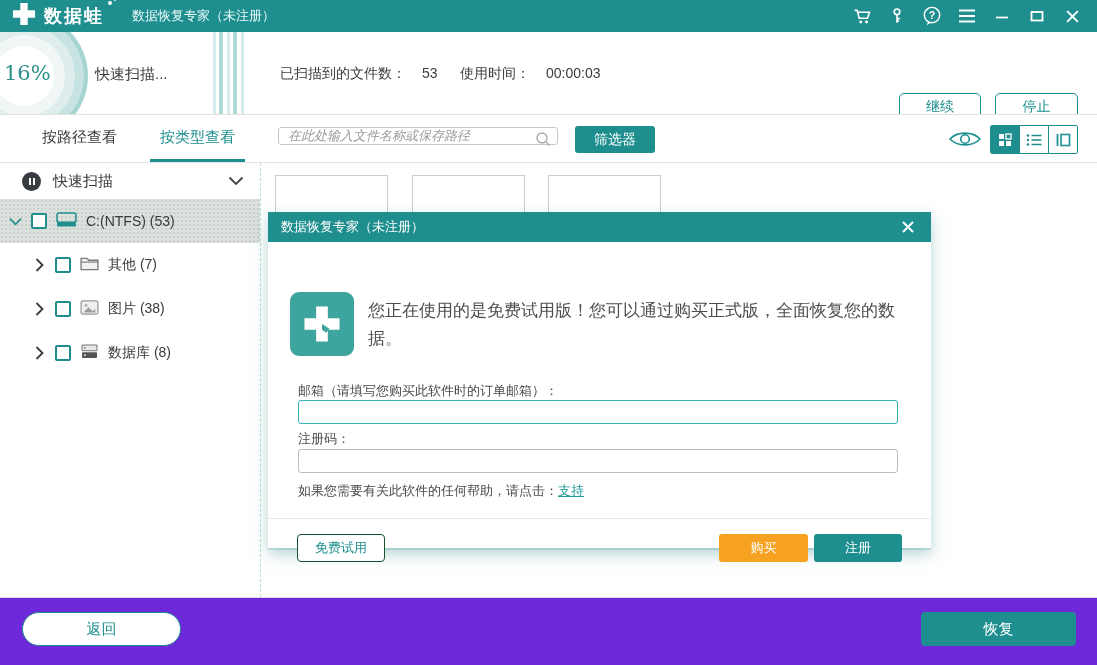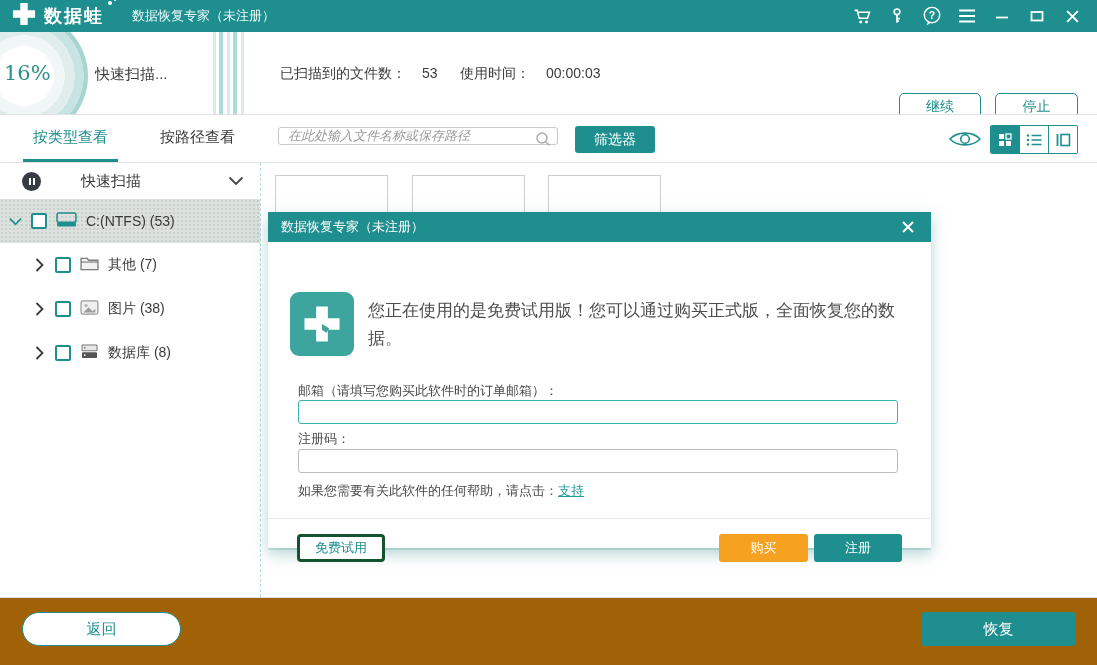--- a/index.html
+++ b/index.html
@@ -59,21 +59,21 @@
   .segmented { position:absolute; right:19px; top:10px; width:88px; height:29px; display:flex;
                border:1px solid #1e8e8e; border-radius:2px; overflow:hidden; }
   .seg { flex:1; display:flex; align-items:center; justify-content:center; background:#fff; cursor:pointer;
          border-right:1px solid #1e8e8e; }
   .seg:last-child { border-right:none; }
   .seg.active { background:#1e8e8e; }
 
   
   .sidebar { position:absolute; left:0; top:163px; width:261px; height:434px;
              border-right:1px dashed #b7dcdc; background:#fff; }
-  .scan-row { height:36px; display:flex; align-items:center; padding:0 16px 0 22px; cursor:pointer;gap:28px; }
+  .scan-row { height:36px; display:flex; align-items:center; padding:0 16px 0 22px; cursor:pointer; }
   .pause-btn { width:19px; height:19px; border-radius:50%; background:#363c42; position:relative; cursor:pointer; flex:none; }
   .pause-btn::before, .pause-btn::after { content:""; position:absolute; top:6px; width:2px; height:7px; background:#fff; }
   .pause-btn::before { left:7px; } .pause-btn::after { left:10.5px; }
   .scan-label { font-size:15px; color:#3a3a3a; margin-left:12px; }
   .scan-chevron { margin-left:auto; }
   .tree-row { height:44px; display:flex; align-items:center; gap:9px; cursor:pointer; font-size:14px; color:#3a3a3a; }
   .tree-row.selected { background-color:#dce1de;
       background-image:radial-gradient(#c8d0cb 1px, rgba(0,0,0,0) 1px); background-size:4px 4px; }
   .row-drive { padding-left:8px; }
   .row-child { padding-left:32px; }
@@ -101,26 +101,26 @@
   .lbl-code { top:188px; }
   .fld-input { position:absolute; left:30px; width:600px; height:24px; border-radius:3px; padding:0 8px;
                font-size:13px; color:#333; }
   .inp-email { top:158px; border:1px solid #35b2b2; }
   .inp-code { top:207px; border:1px solid #bcbcbc; }
   .help-line { position:absolute; left:30px; top:240px; font-size:13px; color:#4a4a4a; }
   .help-link { color:#1e9a9a; text-decoration:underline; cursor:pointer; }
   .dlg-divider { position:absolute; left:0; right:0; top:276px; border-top:1px solid #e9e9e9; }
   .dlg-btn { position:absolute; top:292px; height:28px; font-size:13px; border-radius:3px; cursor:pointer;
              display:flex; align-items:center; justify-content:center; }
-  .btn-trial { left:29px; width:88px; background:#fff; border:3px solid #14532d; color:#1e8e8e; border-radius:4px; }
+  .btn-trial { left:29px; width:88px; background:#fff; border:1px solid #14532d; color:#1e8e8e; border-radius:4px; }
   .btn-buy { left:451px; width:89px; background:#f7a120; border:none; color:#fff; }
   .btn-register { left:546px; width:88px; background:#1e8e8e; border:none; color:#fff; }
 
   
-  .footer { position:absolute; left:0; top:597px; width:100%; height:68px; background:#a16207;
+  .footer { position:absolute; left:0; top:597px; width:100%; height:68px; background:#6d28d9;
             border-top:1px solid #dcdcdc; }
   .btn-back { position:absolute; left:22px; top:14px; width:159px; height:34px; background:#fff;
               border:1px solid #1e8e8e; border-radius:17px; color:#1e8e8e; font-size:15px; cursor:pointer; }
   .btn-recover { position:absolute; right:21px; top:14px; width:155px; height:34px; background:#1e8e8e;
                  border:none; border-radius:4px; color:#fff; font-size:15px; cursor:pointer; }
 </style>
 </head>
 <body>
 
 <div class="window">
@@ -189,22 +189,22 @@
     </div>
     <div class="stat stat-time">
       <span>使用时间：</span><span class="val">00:00:03</span>
     </div>
     <button class="hdr-btn btn-continue">继续</button>
     <button class="hdr-btn btn-stop">停止</button>
   </div>
 
   <div class="toolbar">
     <div class="tabs">
+      <div class="tab tab-path">按路径查看</div>
       <div class="tab tab-type active">按类型查看</div>
-      <div class="tab tab-path">按路径查看</div>
     </div>
     <div class="search-box">
       <input type="text" placeholder="在此处输入文件名称或保存路径" style="">
       <span class="search-mag">
         <svg viewBox="0 0 16 16" width="16" height="16">
             <circle cx="7" cy="7" r="5" fill="none" stroke="#aaa" stroke-width="1.4"></circle>
             <path d="M10.8 10.8 L14.5 14.5" stroke="#aaa" stroke-width="1.4"></path>
           </svg>
       </span>
     </div>

